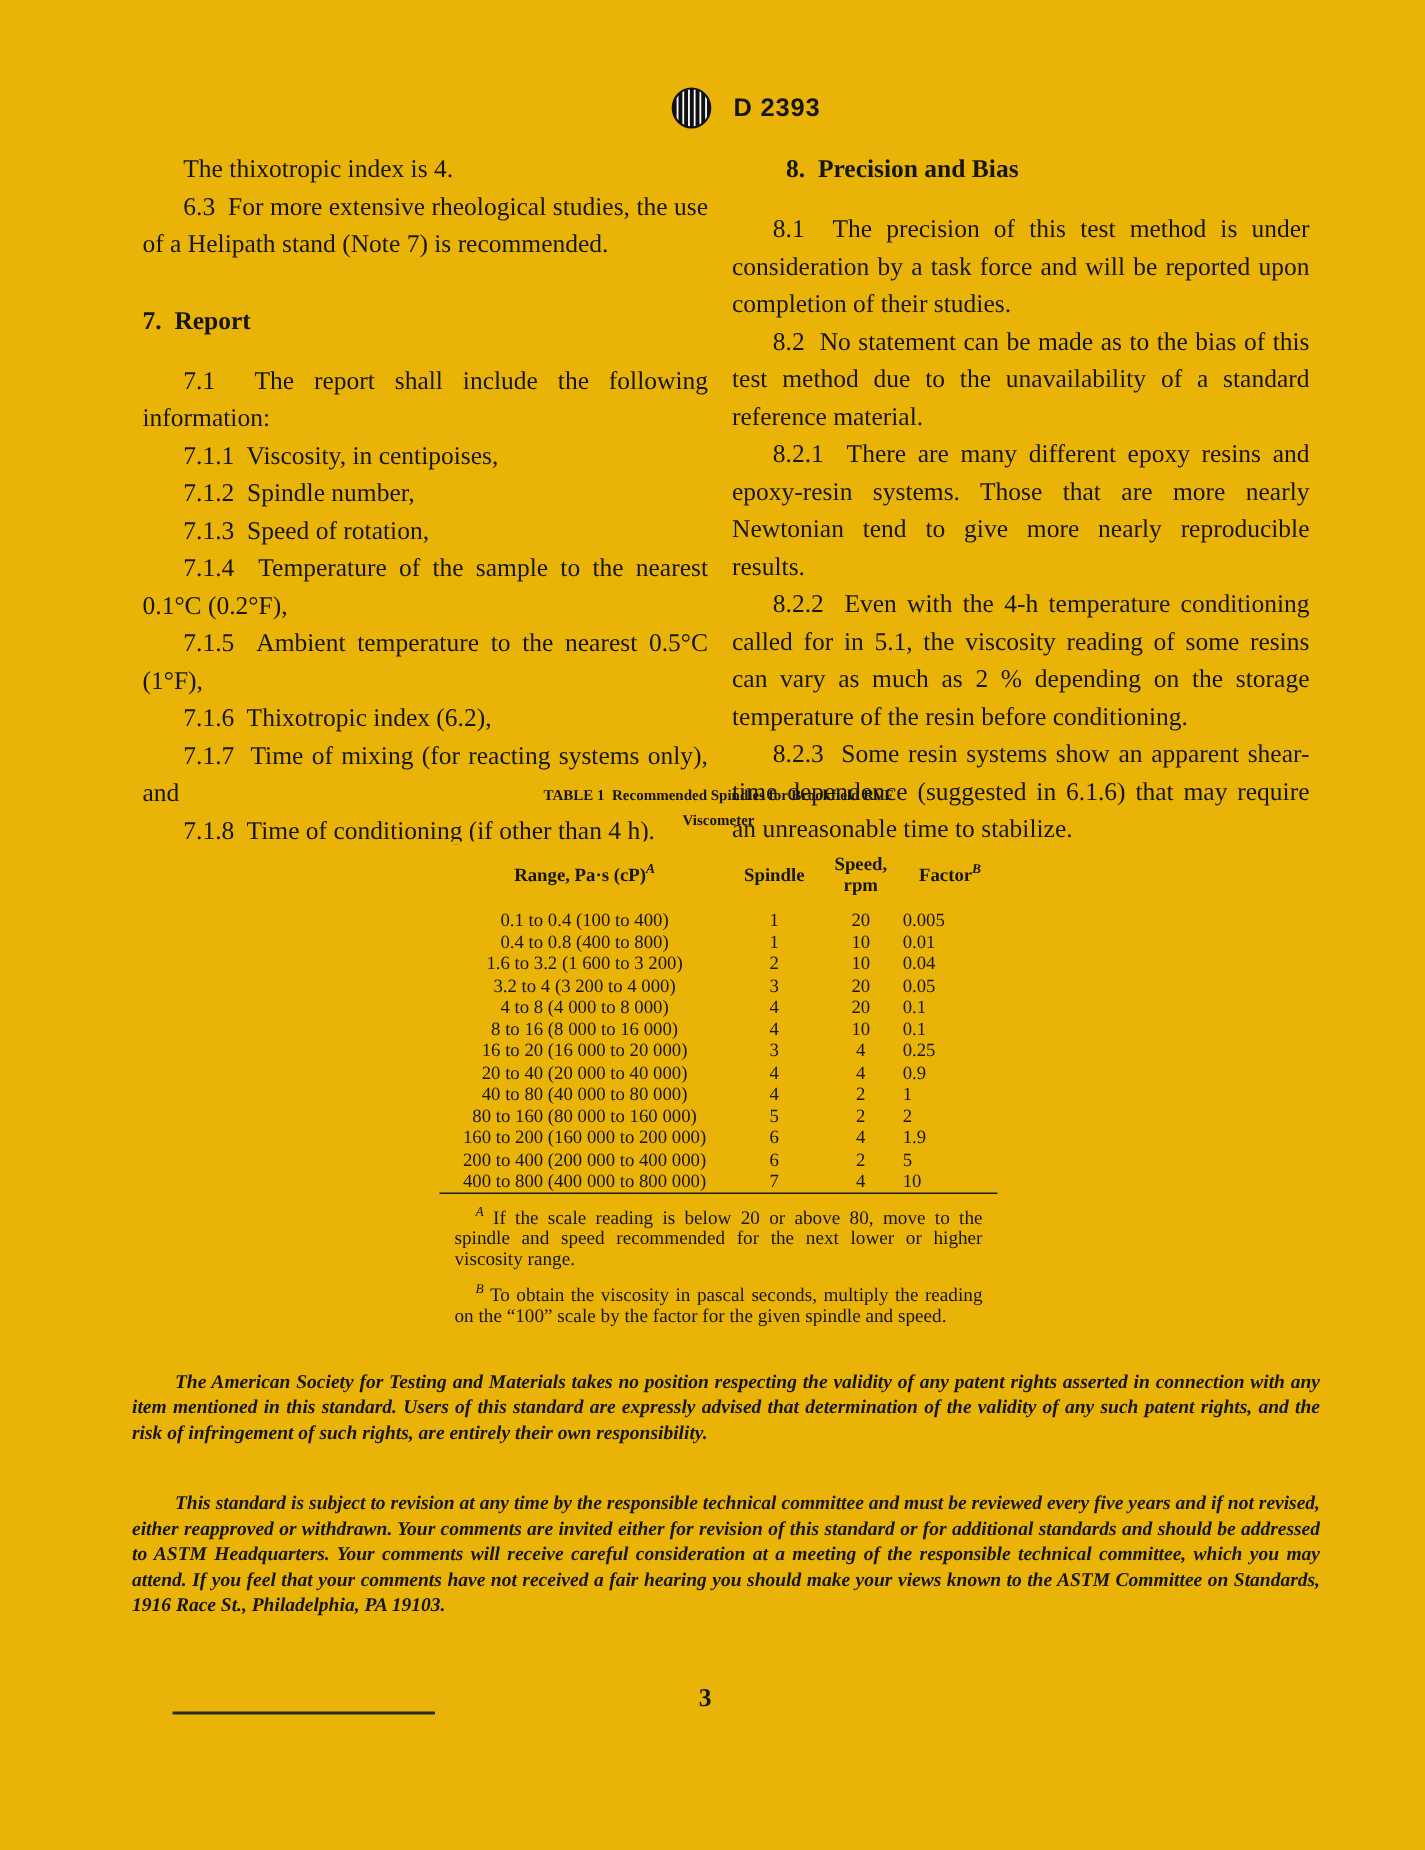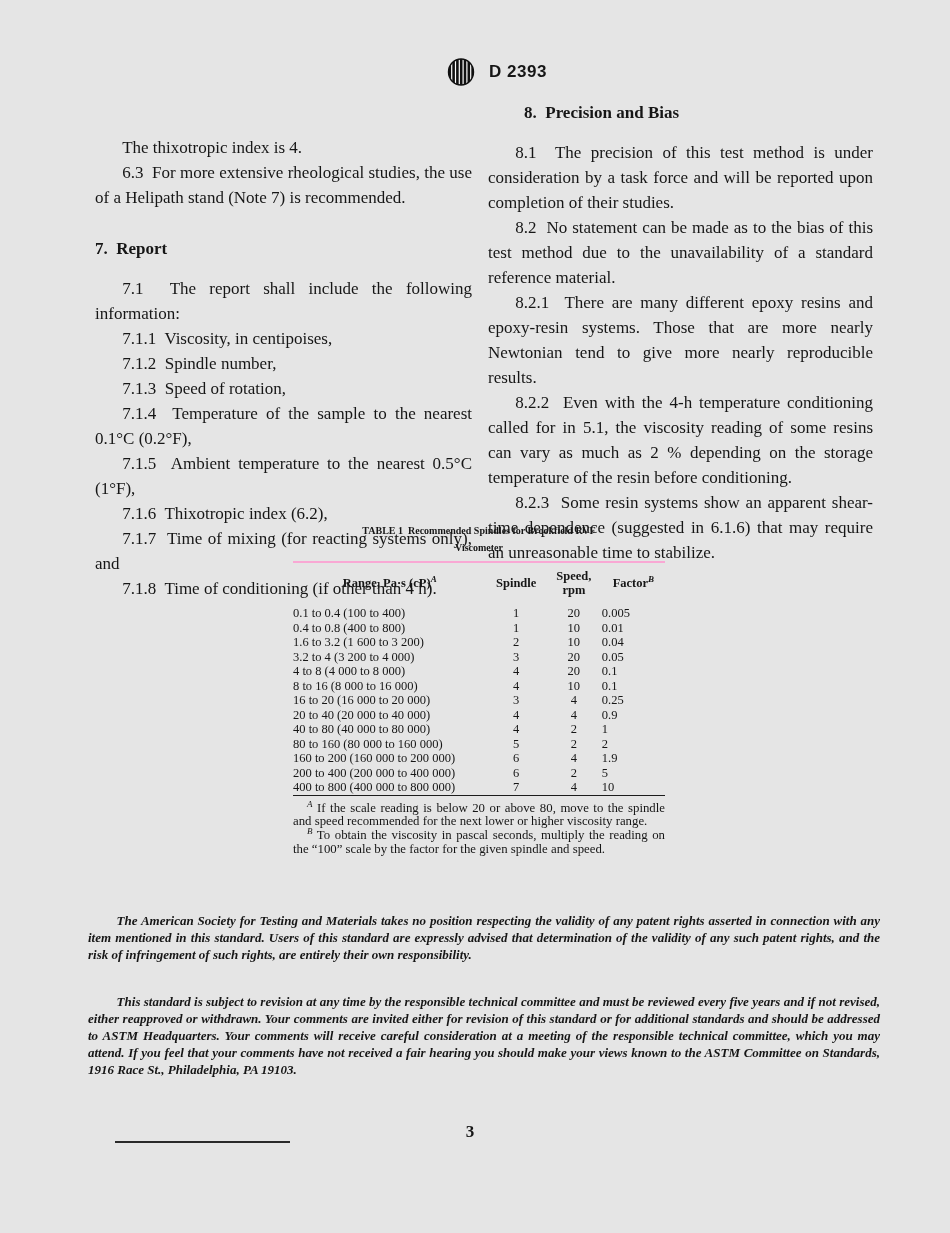--- a/index.html
+++ b/index.html
@@ -1,20 +1,20 @@
 <!DOCTYPE html>
 <html><head>
 <meta charset="utf-8">
 <style>
   html,body{margin:0;padding:0;background:#9a9a9a;}
   .page{
     position:relative;
     width:950px;height:1233px;
     margin:0 auto;
-    background:#e5e5e5;
+    background:#eab308;
     color:#161616;
     font-family:"Liberation Serif", serif;
     overflow:hidden;
   }
   
   .hdr{
     position:absolute;top:58px;left:0;width:100%;
     display:flex;justify-content:center;align-items:center;
     transform:translateX(22px);
     gap:14px;
@@ -23,56 +23,56 @@
     font-family:"Liberation Sans", sans-serif;
     font-weight:bold;font-size:17px;letter-spacing:.5px;
   }
   .logo{display:inline-block;width:28px;height:28px;}
   
   .cols{
     position:absolute;top:100px;left:95px;width:778px;
     display:flex;gap:16px;
   }
   .col{font-size:17px;line-height:25px;text-align:justify;}
-  .col.left{width:377px;margin-top:35px;}
+  .col.left{width:377px;}
   .col.right{width:385px;}
   .col p{margin:0;text-indent:1.6em;}
   .col h3{
     font-size:17px;margin:26px 0 15px 0;font-weight:bold;text-indent:0;
   }
   .col.right h3{margin-top:0;margin-left:36px;}
   
   .tblwrap{
     position:absolute;top:522px;left:293px;width:372px;
   }
   .tbl-title{
     text-align:center;font-weight:bold;font-size:10px;line-height:17px;
     margin-bottom:5px;
   }
   table.spindles{
     width:100%;border-collapse:collapse;
-    border-top:2px solid #f9a8d4;
+    border-top:2px solid #eab308;
     border-bottom:1.5px solid #1c1c1c;
     font-size:12.5px;line-height:14.5px;
   }
   table.spindles th{
     font-weight:bold;font-size:12.5px;line-height:13.5px;
     padding:7px 0 9px 0;text-align:center;vertical-align:middle;
   }
   table.spindles td{padding:0;vertical-align:top;}
   td.c-range{
-    text-align:left;padding-left:18px;
+    text-align:center;padding-left:18px;
   }
   td.c-range div{padding-left:14px;text-indent:-14px;}
   td.c-spindle,td.c-speed,td.c-factor{text-align:center;}
   td.c-factor{text-align:left;padding-left:12px;}
   th.h-factor{text-align:left;padding-left:6px;font-family:Liberation Serif, serif;}
   sup.fn{font-size:9px;font-style:italic;line-height:0;}
   .footnotes{margin-top:6px;font-size:12.8px;line-height:13.8px;text-align:justify;}
-  .footnotes p{margin:0;text-indent:14px;}
+  .footnotes p{margin:10px;text-indent:14px;}
   
   .legal{
     position:absolute;top:912px;left:88px;width:792px;
     font-style:italic;font-size:13px;line-height:17px;text-align:justify;font-weight:bold;
   }
   .legal p{margin:0 0 0 0;text-indent:2.2em;}
   .legal p + p{margin-top:30px;}
   
   .footer-rule{
     position:absolute;top:1141px;left:115px;width:175px;height:2px;

